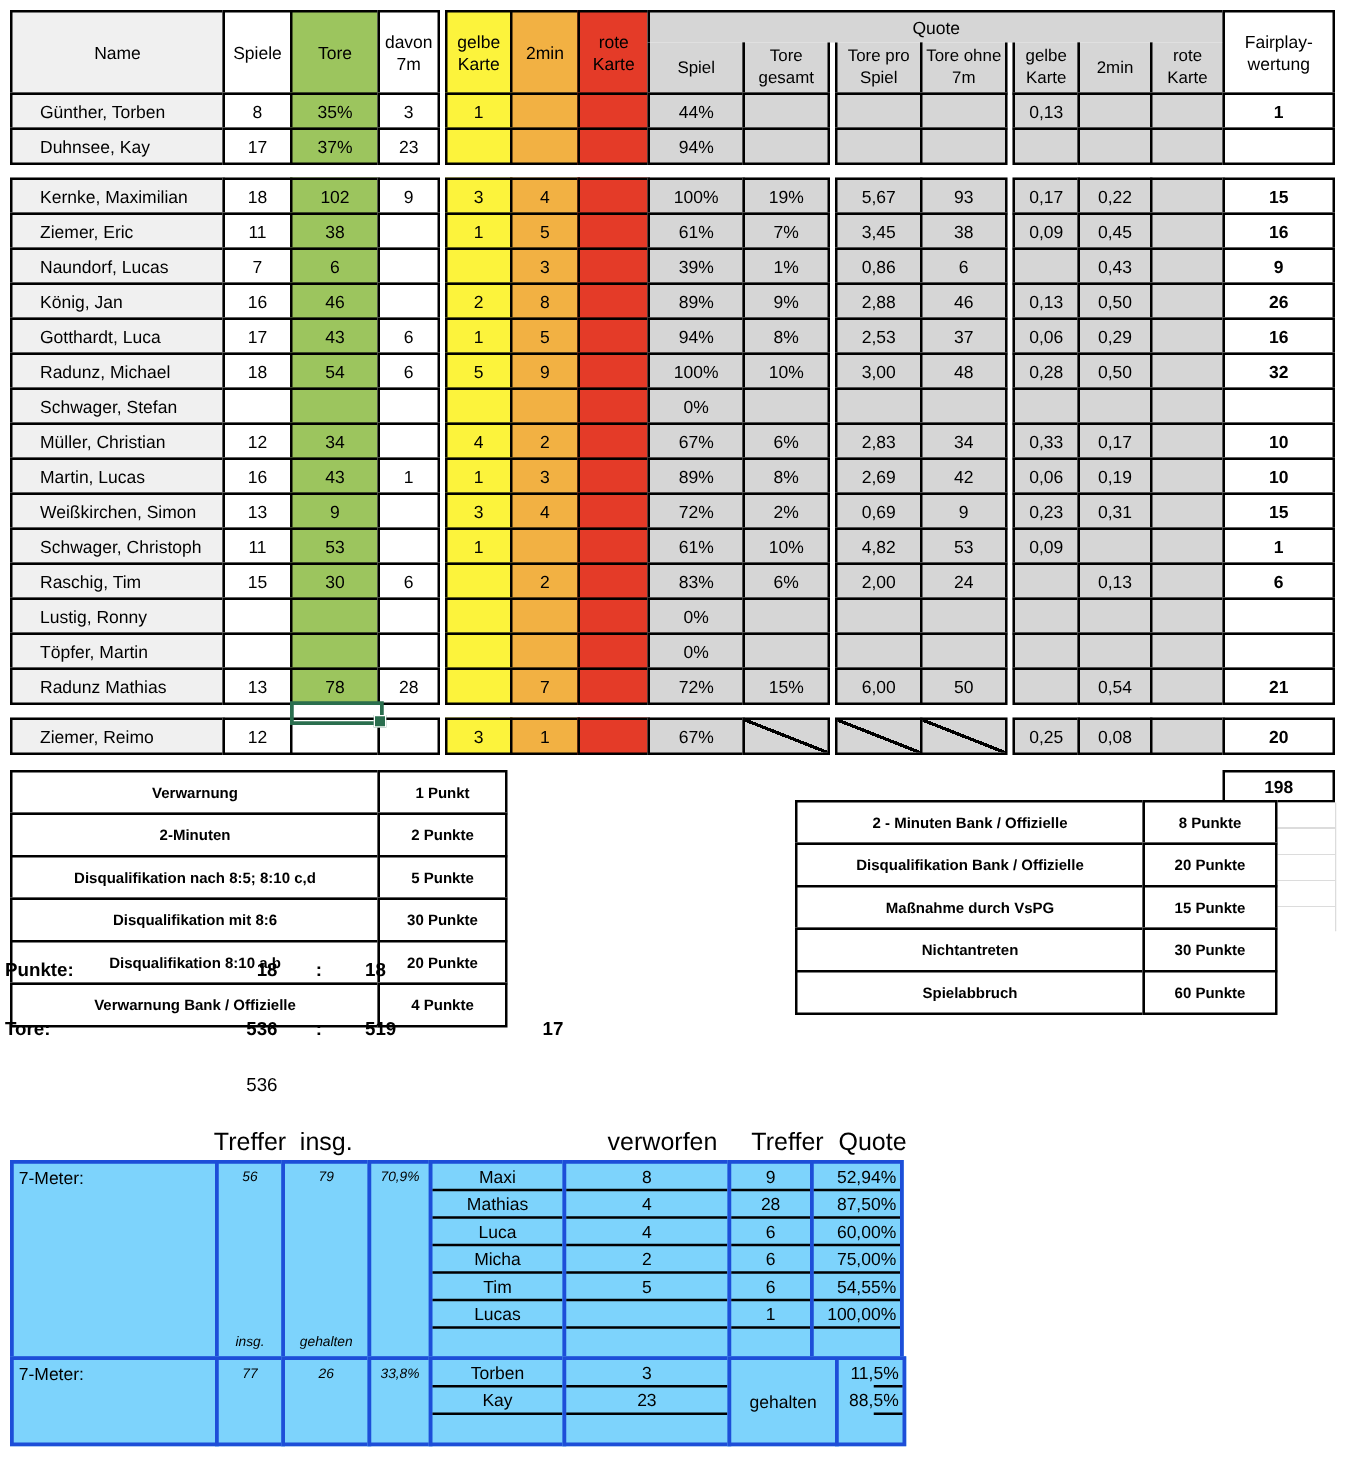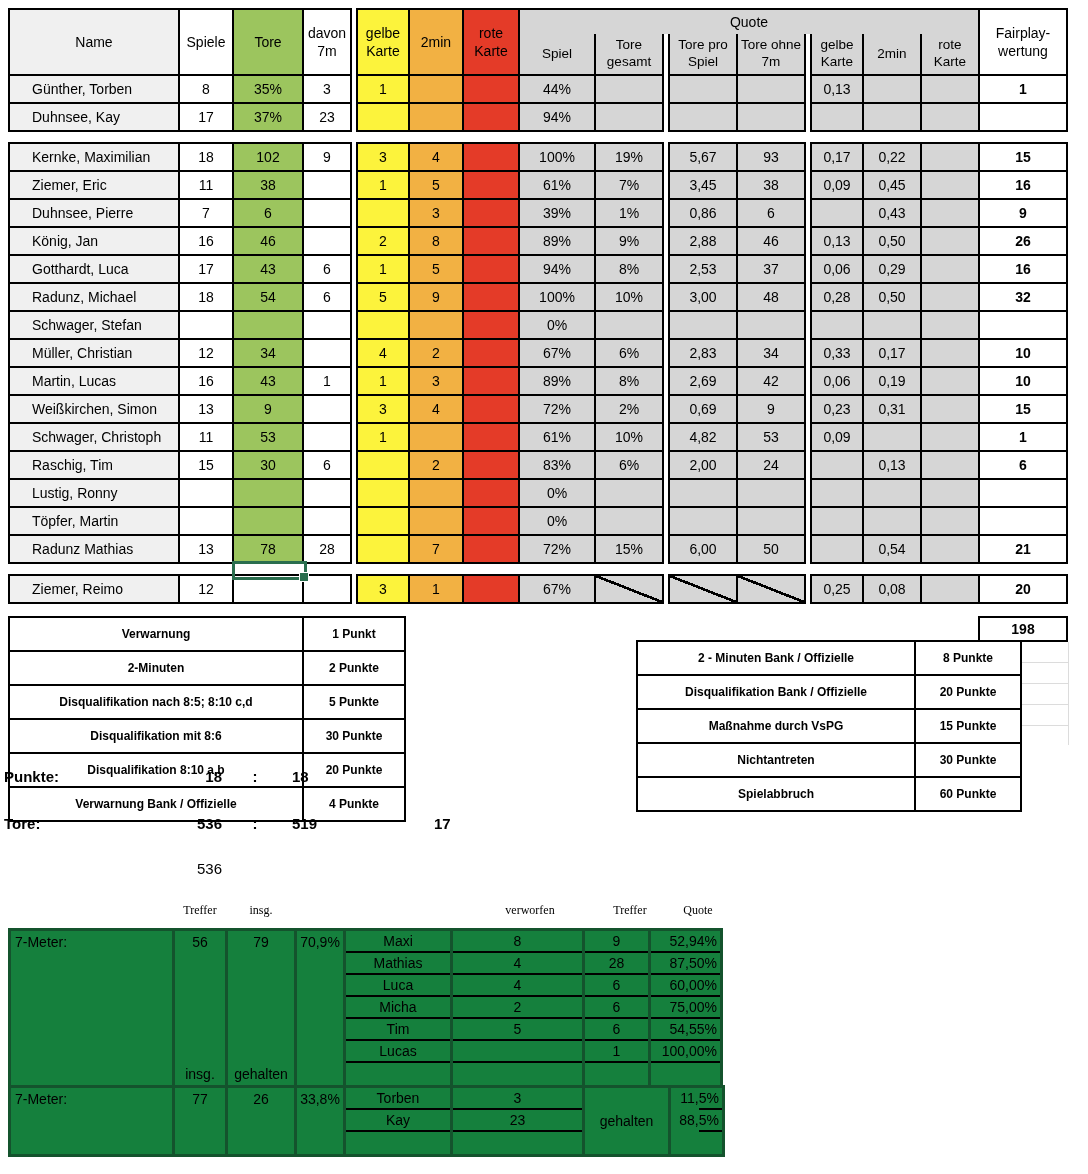--- a/index.html
+++ b/index.html
@@ -77,28 +77,28 @@
   
   .score{position:absolute;font-size:15px;font-weight:bold;}
   .score .lbl{position:absolute;left:2px;width:130px;}
   .score .home{position:absolute;left:120px;width:100px;text-align:right;}
   .score .colon{position:absolute;left:246px;width:14px;text-align:center;}
   .score .away{position:absolute;left:290px;width:80px;}
   .score .diff{position:absolute;left:432px;width:60px;}
   .plain{font-weight:normal;}
 
   
-  .m7-lbl{position:absolute;font-size:12px;width:110px;text-align:center;transform:translateX(-55px);font-family:Liberation Serif, serif;}
+  .m7-lbl{position:absolute;font-size:20px;width:110px;text-align:center;transform:translateX(-55px);}
   .blk{position:absolute;display:flex;align-items:flex-start;}
-  .bx{box-sizing:border-box;border:3px solid #14532d;background:#15803d;flex:none;}
+  .bx{box-sizing:border-box;border:3px solid #1d4ed8;background:#7dd3fc;flex:none;}
   .bx + .bx{margin-left:-3px;}
   .colA{width:167px;font-size:14px;padding:3px 0 0 4px;}
   .colB{width:56px;} .colC{width:72px;} .colD{width:52px;}
   .vstack{display:flex;flex-direction:column;justify-content:space-between;align-items:center;}
-  .vtop,.vbot{height:22px;display:flex;align-items:center;justify-content:center;font-size:14px;}
+  .vtop,.vbot{height:22px;display:flex;align-items:center;justify-content:center;font-size:11px;font-style:italic;}
   .h154{height:160px;} .h66b{height:72px;}
   .subtbl{margin-left:-3px;}
   .subtbl.first{}
   .srow{box-sizing:border-box;height:22px;border-bottom:2px solid #000;
     display:flex;align-items:center;justify-content:center;font-size:14px;}
   .srow:last-child{border-bottom:none;}
   .w-names{width:110px;} .w-verw{width:135px;} .w-tr2{width:69px;} .w-qu{width:75px;}
   .w-geh{width:89px;} .w-qu2{width:57px;padding-left:28px;}
   .ralign{justify-content:flex-end;padding-right:3px;}
   .gehcell{display:flex;align-items:center;justify-content:center;font-size:14px;}
@@ -204,21 +204,21 @@
           <div class="cell c-qs bg-gray">61%</div>
           <div class="cell c-qg bg-gray">7%</div>
           <div class="cell c-qp bg-gray gap-l">3,45</div>
           <div class="cell c-qo bg-gray">38</div>
           <div class="cell c-qge bg-gray gap-l">0,09</div>
           <div class="cell c-qmi bg-gray">0,45</div>
           <div class="cell c-qro bg-gray"></div>
           <div class="cell c-fp fp-cell">16</div>
         </div>
         <div class="row">
-          <div class="cell c-name name-cell">Duhnsee, Pierre</div>
+          <div class="cell c-name name-cell">Naundorf, Lucas</div>
           <div class="cell c-sp">7</div>
           <div class="cell c-to bg-green">6</div>
           <div class="cell c-d7"></div>
           <div class="cell c-ge bg-yellow gap-l"></div>
           <div class="cell c-mi bg-orange">3</div>
           <div class="cell c-ro bg-red"></div>
           <div class="cell c-qs bg-gray">39%</div>
           <div class="cell c-qg bg-gray">1%</div>
           <div class="cell c-qp bg-gray gap-l">0,86</div>
           <div class="cell c-qo bg-gray">6</div>

